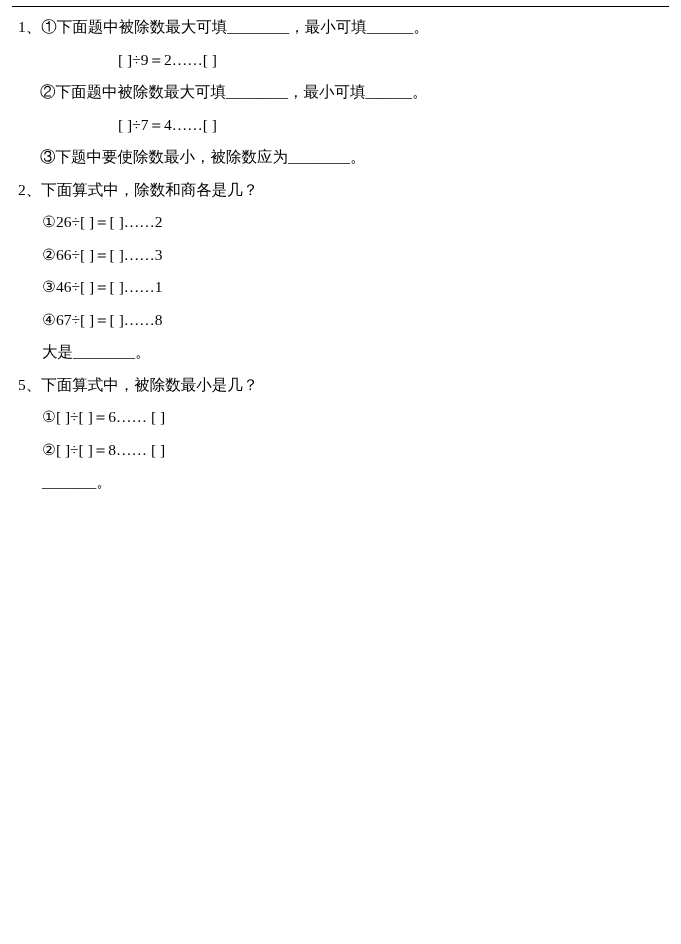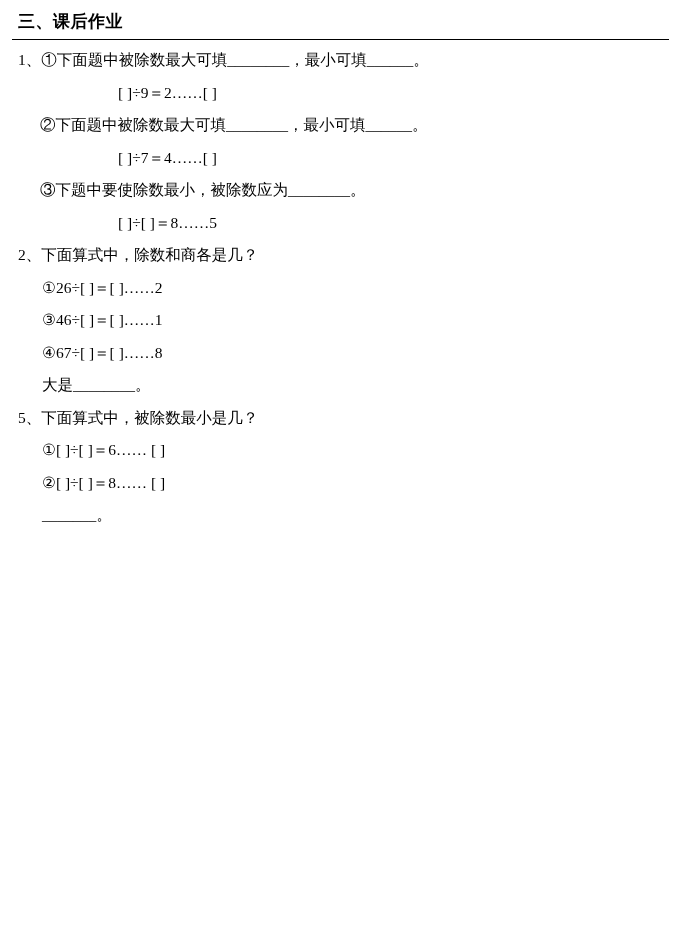--- a/index.html
+++ b/index.html
@@ -52,41 +52,40 @@
   .indent2 { padding-left: 24px; }
   .indent3 { padding-left: 100px; }
   .indent-sub { padding-left: 22px; }
   .sp8 { display:inline-block; width:8px; }
 </style>
 </head>
 <body>
 
 <div class="page">
 
-  <div class="title">三、课后作业</div>
   <hr class="rule">
 
   <div class="body">
 
     <div class="q">
       <span class="line">
         <span>1、</span><span>①下面题中被除数最大可填________，最小可填______。</span>
       </span>
       <span class="line indent3">[      ]÷9＝2……[      ]</span>
       <span class="line indent-sub">②下面题中被除数最大可填________，最小可填______。</span>
       <span class="line indent3">[      ]÷7＝4……[      ]</span>
       <span class="line indent-sub">③下题中要使除数最小，被除数应为________。</span>
-      <span class="line indent3">[      ]÷[      ]＝8……5</span>
     </div>
 
     <div class="q">
       <span class="line">
         <span>2、</span><span>下面算式中，除数和商各是几？</span>
       </span>
       <span class="line indent2">①26÷[      ]＝[      ]……2</span>
+      <span class="line indent2">②66÷[      ]＝[      ]……3</span>
       <span class="line indent2">③46÷[      ]＝[      ]……1</span>
       <span class="line indent2">④67÷[      ]＝[      ]……8</span>
     </div>
 
 
     <div class="q">
       <span class="line indent2">大是________。</span>
     </div>
 
     <div class="q">

